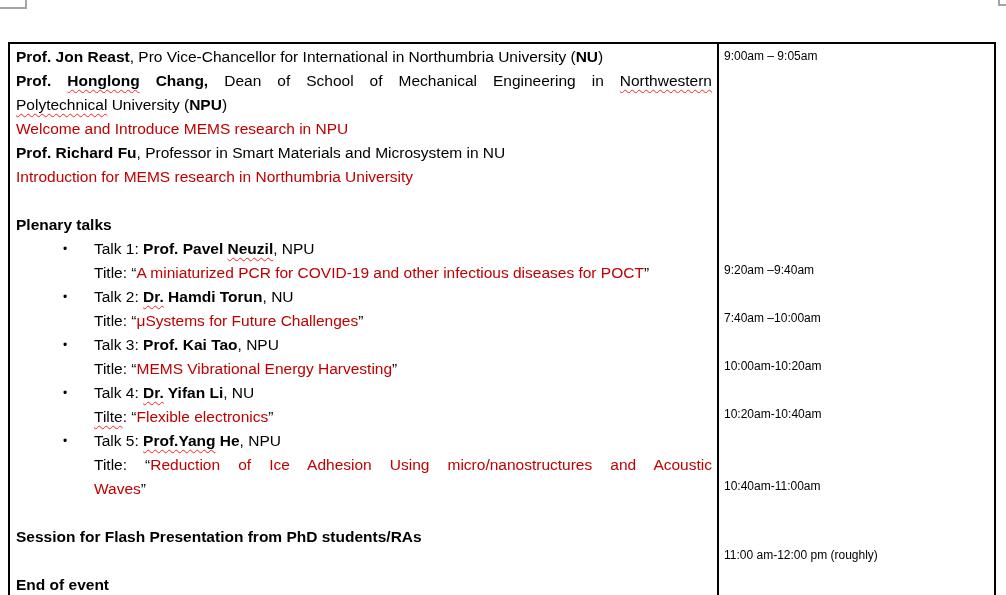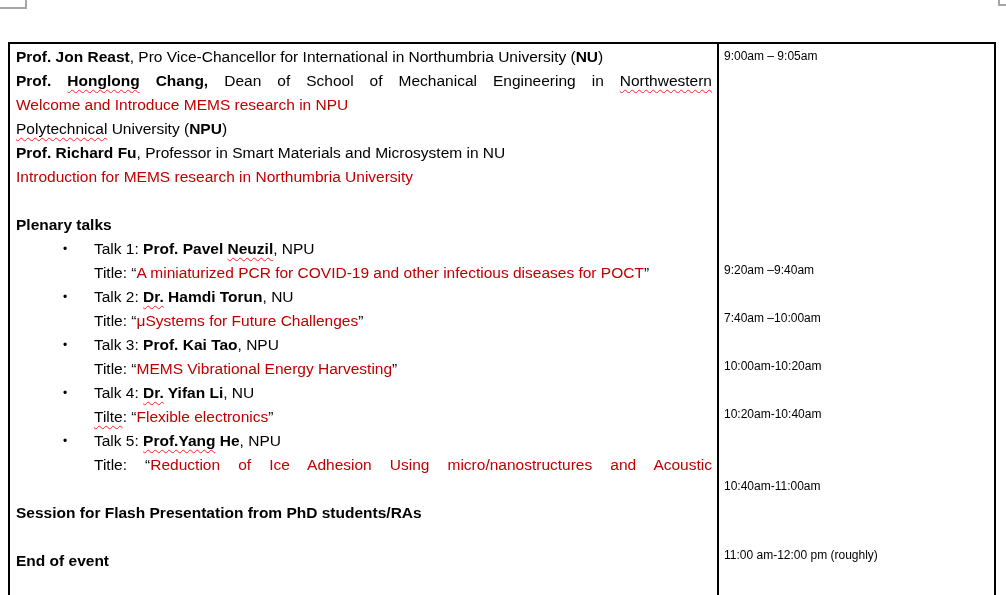--- a/index.html
+++ b/index.html
@@ -40,23 +40,23 @@
 <div class="table">
   <div class="divider"></div>
 
   <div class="left-cell">
 
     <div class="line"><span class="b">Prof. Jon Reast</span><span>, Pro Vice-Chancellor for International in Northumbria University (</span><span class="b">NU</span><span>)</span></div>
 
 
     <div class="line just"><span class="b">Prof. </span><span class="b sq">Honglong</span><span class="b"> </span><span class="b">Chang,</span><span> Dean of School of Mechanical Engineering in </span><span class="sq">Northwestern</span></div>
 
+    <div class="line"><span class="sq">Polytechnical</span><span> University (</span><span class="b">NPU</span><span>)</span></div>
+
     <div class="line r"><span>Welcome and Introduce MEMS research in NPU</span></div>
-
-    <div class="line"><span class="sq">Polytechnical</span><span> University (</span><span class="b">NPU</span><span>)</span></div>
 
     <div class="line"><span class="b">Prof. Richard Fu</span><span>, Professor in Smart Materials and Microsystem in NU</span></div>
 
     <div class="line r"><span>Introduction for MEMS research in Northumbria University</span></div>
 
     <div class="line"></div>
 
     <div class="line b"><span>Plenary talks</span></div>
 
     <div class="line bullet-line"><span class="bullet">•</span><span>Talk 1: </span><span class="b">Prof. Pavel </span><span class="b sq">Neuzil</span><span>, NPU</span></div>
@@ -72,20 +72,21 @@
     <div class="line indent"><span>Title: “</span><span class="r">MEMS Vibrational Energy Harvesting</span><span>”</span></div>
 
     <div class="line bullet-line"><span class="bullet">•</span><span>Talk 4: </span><span class="b sq">Dr.</span><span class="b"> Yifan Li</span><span>, NU</span></div>
 
     <div class="line indent"><span class="sq">Tilte</span><span>: “</span><span class="r">Flexible electronics</span><span>”</span></div>
 
     <div class="line bullet-line"><span class="bullet">•</span><span>Talk 5: </span><span class="b sq">Prof.Yang</span><span class="b"> He</span><span>, NPU</span></div>
 
     <div class="line indent just"><span>Title: “</span><span class="r">Reduction of Ice Adhesion Using micro/nanostructures and Acoustic</span></div>
 
+    <div class="line indent"><span class="r">Waves</span><span>”</span></div>
 
     <div class="line"></div>
 
     <div class="line b"><span>Session for Flash Presentation from PhD students/RAs</span></div>
 
     <div class="line"></div>
 
     <div class="line b"><span>End of event</span></div>
 
   </div>

